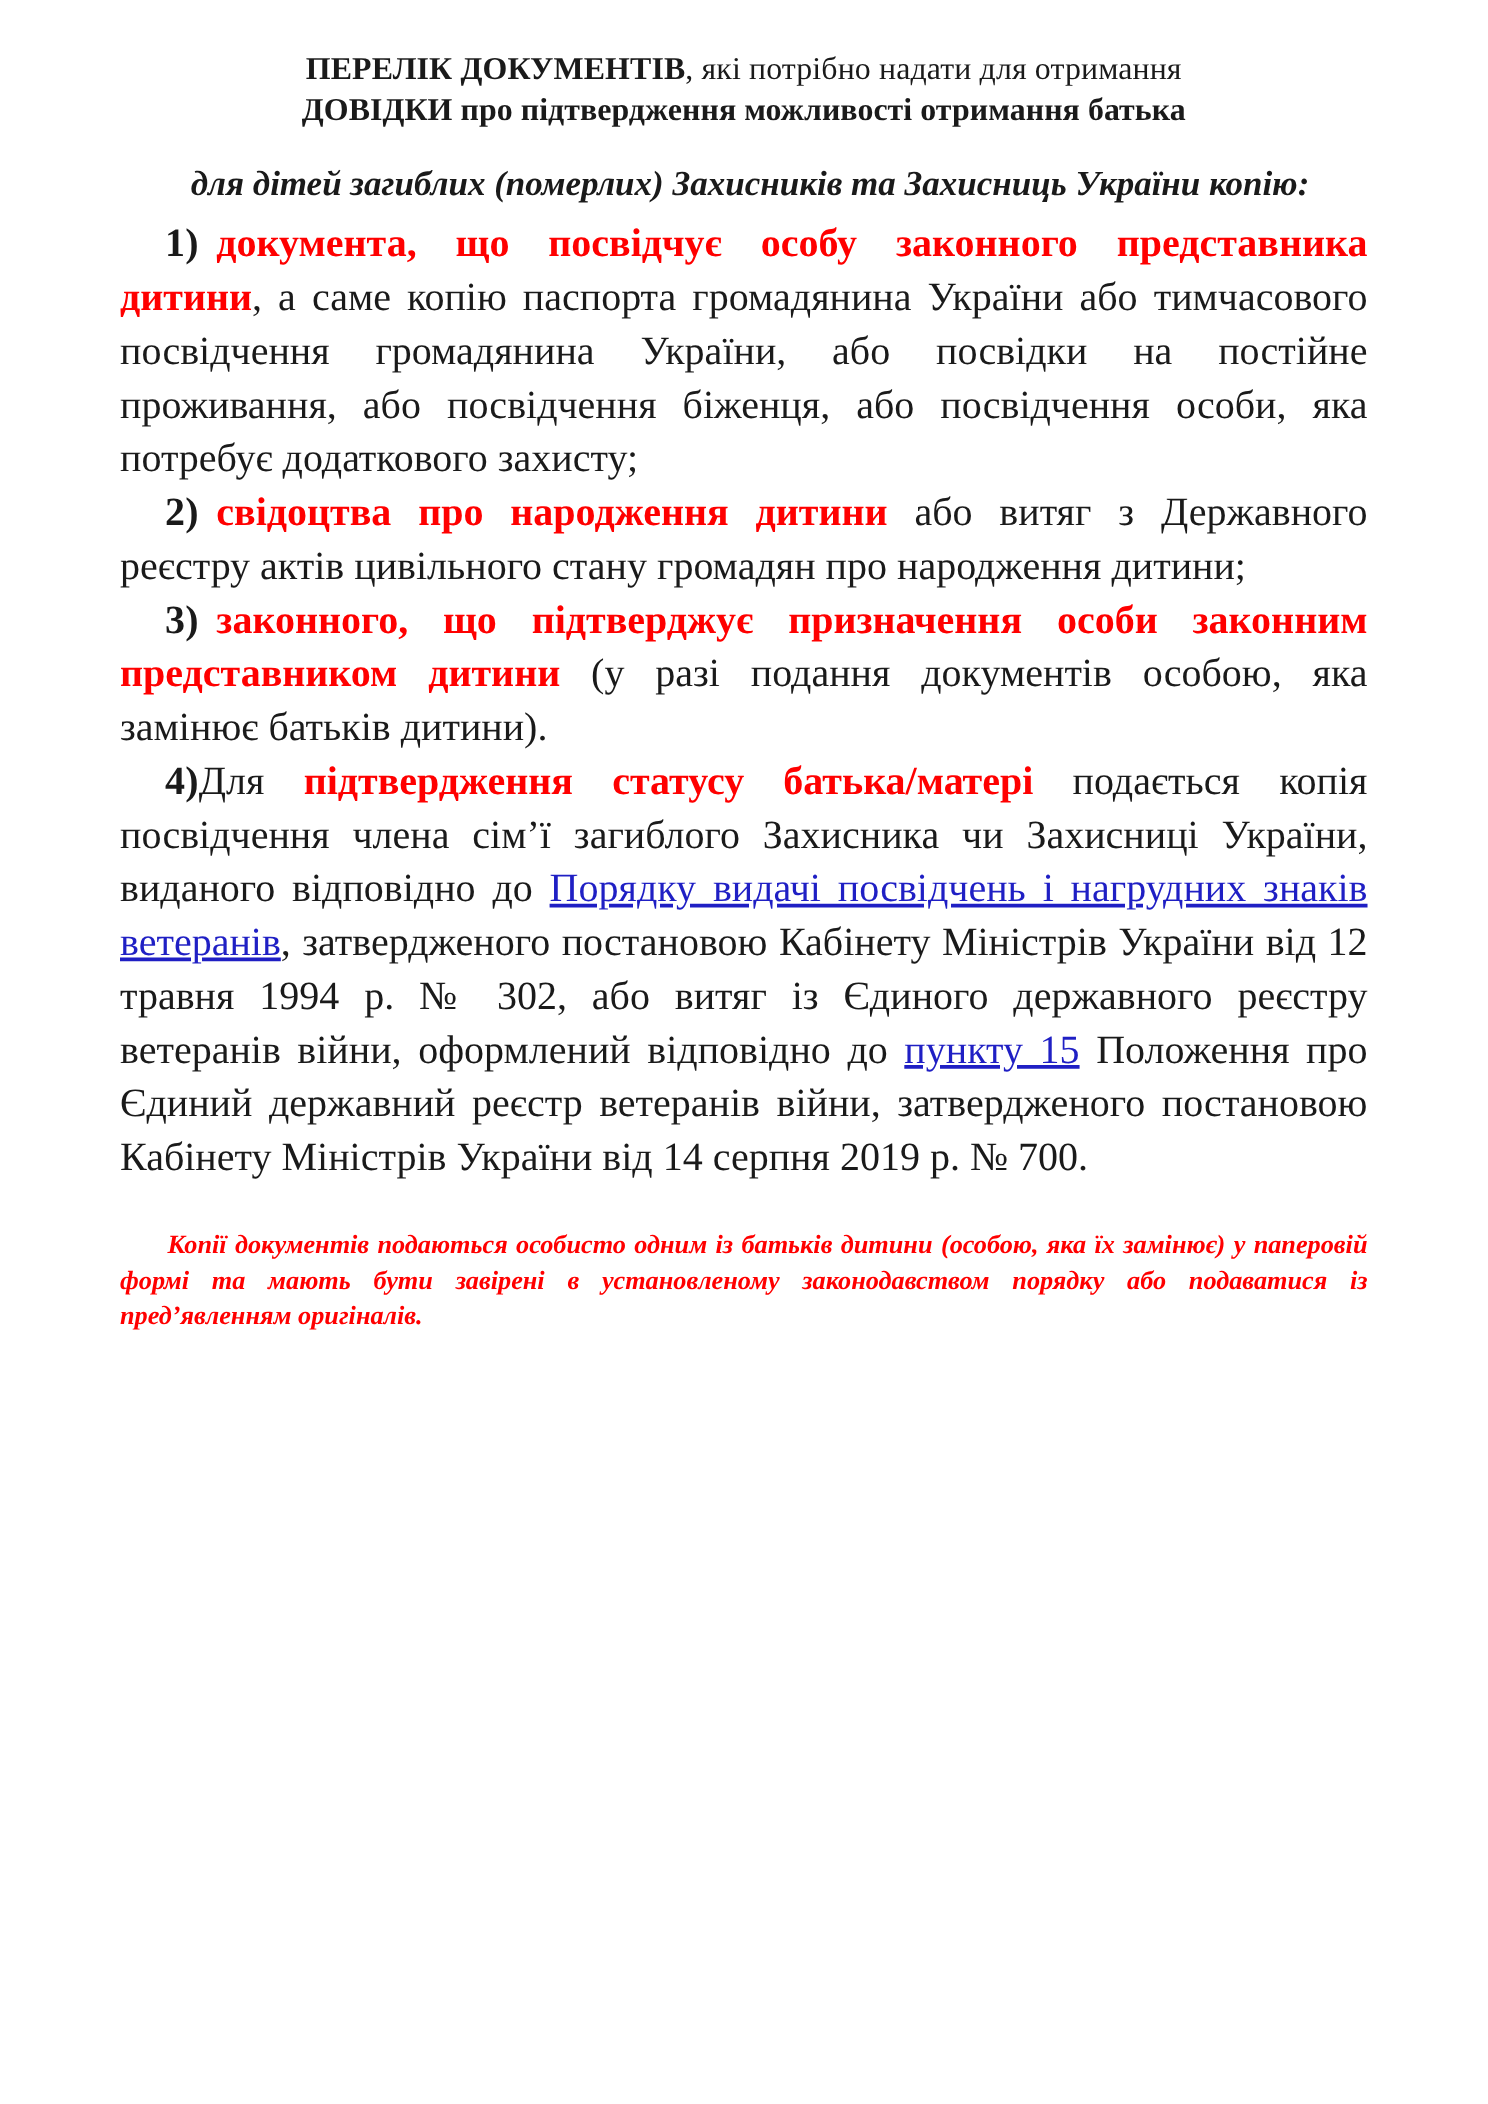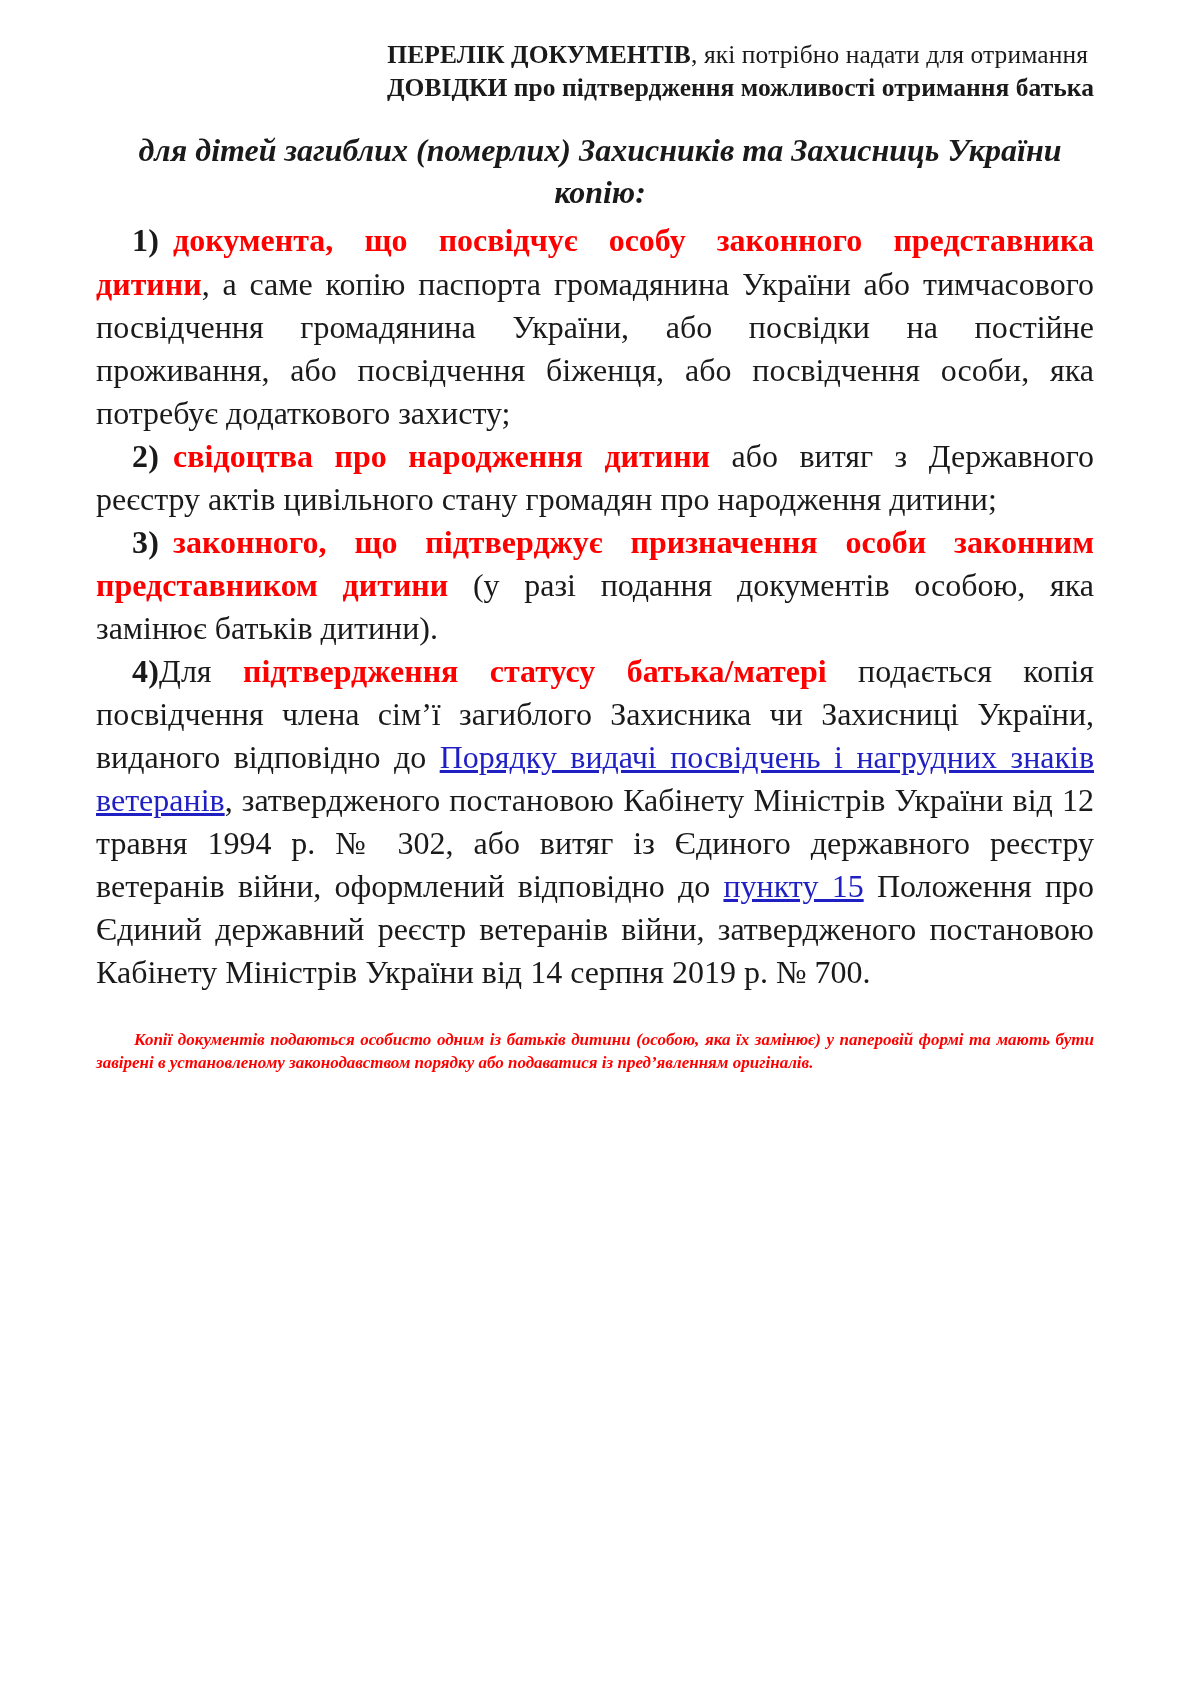--- a/index.html
+++ b/index.html
@@ -18,21 +18,21 @@
   .page {
     box-sizing: border-box;
     width: 1190px;
     min-height: 1683px;
     padding: 38px 96px 60px 96px;
     background: #ffffff;
   }
 
   
   .doc-title {
-    text-align: right;
+    text-align: center;
     font-weight: bold;
     font-size: 25.5px;
     line-height: 1.30;
     margin: 0 0 6px 0;
     letter-spacing: 0.1px;
   }
   .doc-title .lead {
     font-weight: bold;
   }
   .doc-title .thin {
@@ -41,21 +41,21 @@
   .title-line { display: block; }
   .title-line.l1 { padding: 0 6px; }
   .title-line.l2 { letter-spacing: 0.05px; }
   .title-line.l3 { letter-spacing: 0.05px; }
 
   
   .subtitle {
     margin: 26px 0 6px 0;
     font-style: italic;
     font-weight: bold;
-    font-size: 32px;
+    font-size: 28px;
     text-align: center;
     padding-left: 10px;
     line-height: 1.3;
   }
 
   
   p.body {
     margin: 0;
     font-size: 32px;
     line-height: 1.345;
@@ -81,21 +81,21 @@
     text-decoration: underline;
     text-underline-offset: 2px;
   }
 
   
   .closing {
     margin: 34px 0 0 0;
     color: #ff0000;
     font-weight: bold;
     font-style: italic;
-    font-size: 17px;
+    font-size: 21px;
     line-height: 1.36;
     text-align: justify;
     text-indent: 38px;
   }
 
   .spacer { height: 860px; }
 </style>
 </head>
 <body>
 

